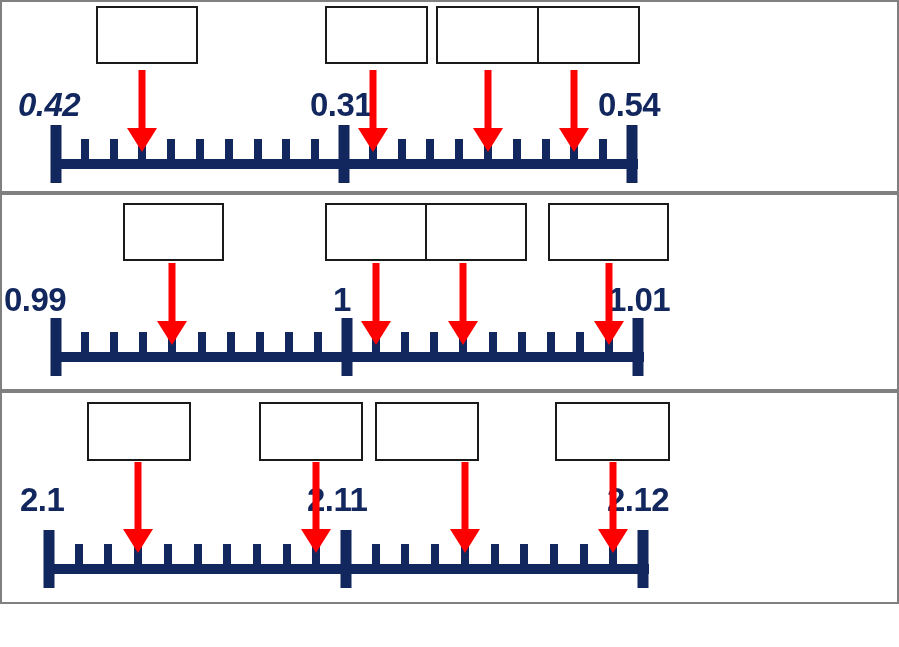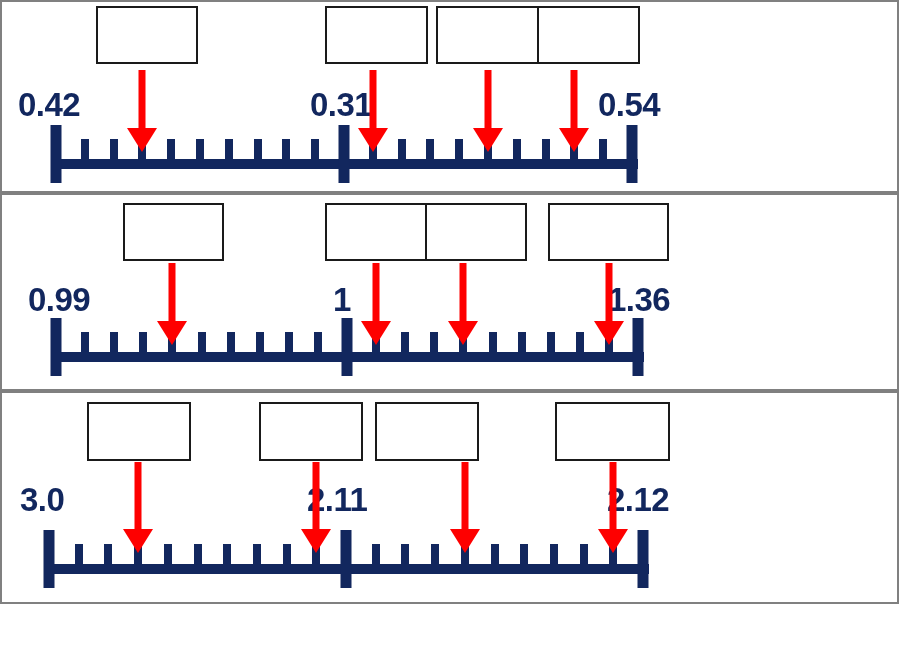--- a/index.html
+++ b/index.html
@@ -134,21 +134,21 @@
       <div class="tick minor" style="left: 401.6px; bottom: 14px;"></div>
       <div class="tick minor" style="left: 430.4px; bottom: 14px;"></div>
       <div class="tick minor" style="left: 459.2px; bottom: 14px;"></div>
       <div class="tick minor" style="left: 488px; bottom: 14px;"></div>
       <div class="tick minor" style="left: 516.8px; bottom: 14px;"></div>
       <div class="tick minor" style="left: 545.6px; bottom: 14px;"></div>
       <div class="tick minor" style="left: 574.4px; bottom: 14px;"></div>
       <div class="tick minor" style="left: 603.2px; bottom: 14px;"></div>
       <div class="tick major" style="left: 632px; bottom: 0px;"></div>
     </div>
-    <div class="label" style="left: 18px; top: 88px;">0.42</div>
+    <div class="label" style="left: 18px; top: 88px; font-style: italic;">0.42</div>
     <div class="label" style="left: 310px; top: 88px;">0.31</div>
     <div class="label" style="left: 598px; top: 88px;">0.54</div>
     <div class="arrow" style="left: 127.4px; top: 70px; width: 30px; height: 82px;">
       <div class="shaft" style="height: 58px;"></div>
       <div class="head"></div>
     </div>
     <div class="arrow" style="left: 357.8px; top: 70px; width: 30px; height: 82px;">
       <div class="shaft" style="height: 58px;"></div>
       <div class="head"></div>
     </div>
@@ -182,23 +182,23 @@
       <div class="tick minor" style="left: 405.2px; bottom: 14px;"></div>
       <div class="tick minor" style="left: 434.3px; bottom: 14px;"></div>
       <div class="tick minor" style="left: 463.4px; bottom: 14px;"></div>
       <div class="tick minor" style="left: 492.5px; bottom: 14px;"></div>
       <div class="tick minor" style="left: 521.6px; bottom: 14px;"></div>
       <div class="tick minor" style="left: 550.7px; bottom: 14px;"></div>
       <div class="tick minor" style="left: 579.8px; bottom: 14px;"></div>
       <div class="tick minor" style="left: 608.9px; bottom: 14px;"></div>
       <div class="tick major" style="left: 638px; bottom: 0px;"></div>
     </div>
-    <div class="label" style="left: 28px; top: 283px;">0.99</div>
+    <div class="label" style="left: 4px; top: 283px;">0.99</div>
     <div class="label" style="left: 333px; top: 283px;">1</div>
-    <div class="label" style="left: 608px; top: 283px;">1.36</div>
+    <div class="label" style="left: 608px; top: 283px;">1.01</div>
     <div class="arrow" style="left: 157.4px; top: 263px; width: 30px; height: 82px;">
       <div class="shaft" style="height: 58px;"></div>
       <div class="head"></div>
     </div>
     <div class="arrow" style="left: 361.1px; top: 263px; width: 30px; height: 82px;">
       <div class="shaft" style="height: 58px;"></div>
       <div class="head"></div>
     </div>
     <div class="arrow" style="left: 448.4px; top: 263px; width: 30px; height: 82px;">
       <div class="shaft" style="height: 58px;"></div>
@@ -230,21 +230,21 @@
       <div class="tick minor" style="left: 405.4px; bottom: 14px;"></div>
       <div class="tick minor" style="left: 435.1px; bottom: 14px;"></div>
       <div class="tick minor" style="left: 464.8px; bottom: 14px;"></div>
       <div class="tick minor" style="left: 494.5px; bottom: 14px;"></div>
       <div class="tick minor" style="left: 524.2px; bottom: 14px;"></div>
       <div class="tick minor" style="left: 553.9px; bottom: 14px;"></div>
       <div class="tick minor" style="left: 583.6px; bottom: 14px;"></div>
       <div class="tick minor" style="left: 613.3px; bottom: 14px;"></div>
       <div class="tick major" style="left: 643px; bottom: 0px;"></div>
     </div>
-    <div class="label" style="left: 20px; top: 483px;">3.0</div>
+    <div class="label" style="left: 20px; top: 483px;">2.1</div>
     <div class="label" style="left: 307px; top: 483px;">2.11</div>
     <div class="label" style="left: 607px; top: 483px;">2.12</div>
     <div class="arrow" style="left: 123.1px; top: 462px; width: 30px; height: 91px;">
       <div class="shaft" style="height: 67px;"></div>
       <div class="head"></div>
     </div>
     <div class="arrow" style="left: 301.3px; top: 462px; width: 30px; height: 91px;">
       <div class="shaft" style="height: 67px;"></div>
       <div class="head"></div>
     </div>

